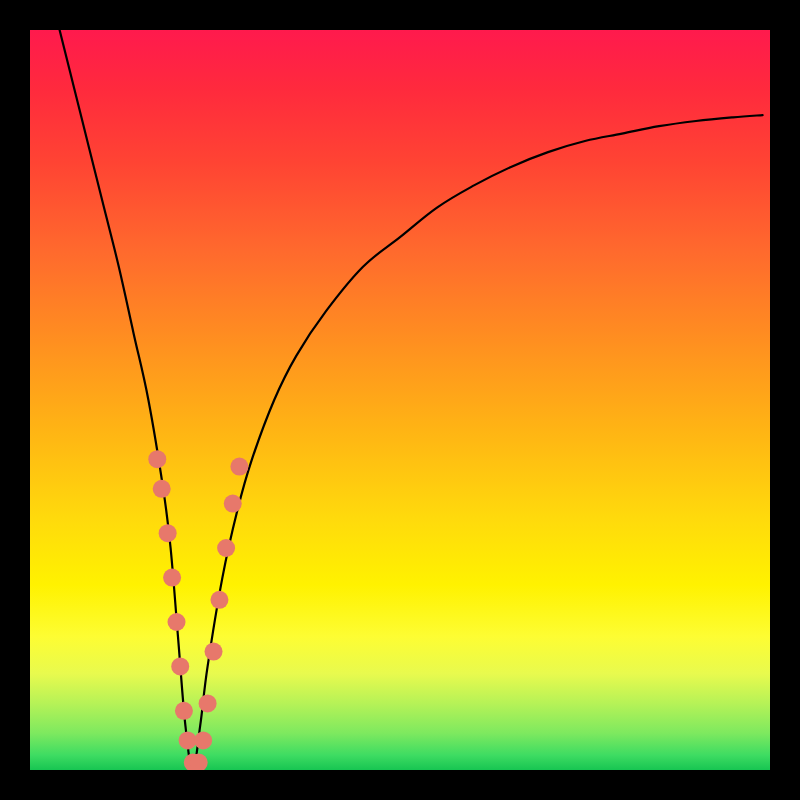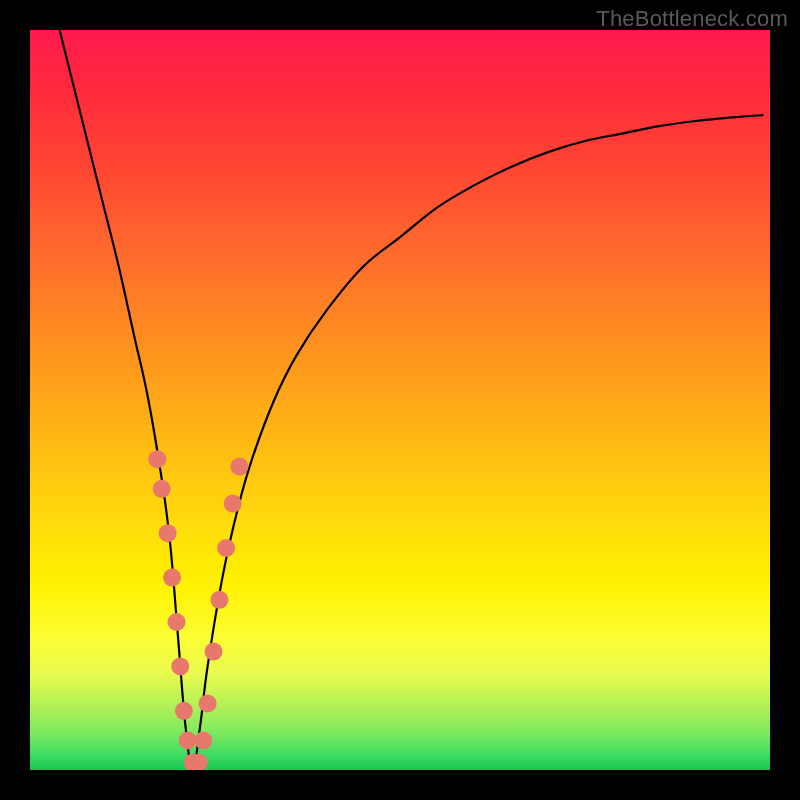--- a/index.html
+++ b/index.html
@@ -84,15 +84,14 @@
           <circle cx="183.52" cy="621.60" r="9" fill="#e7786b" stroke="#d65a4d" stroke-width="0"></circle>
           <circle cx="189.44" cy="569.80" r="9" fill="#e7786b" stroke="#d65a4d" stroke-width="0"></circle>
           <circle cx="196.10" cy="518.00" r="9" fill="#e7786b" stroke="#d65a4d" stroke-width="0"></circle>
           <circle cx="202.76" cy="473.60" r="9" fill="#e7786b" stroke="#d65a4d" stroke-width="0"></circle>
           <circle cx="209.42" cy="436.60" r="9" fill="#e7786b" stroke="#d65a4d" stroke-width="0"></circle>
         </g>
     </svg>
 
   </div>
 
-  <div class="watermark">TheBottleneck.com</div>
 
 </div>
 
 </body></html>

